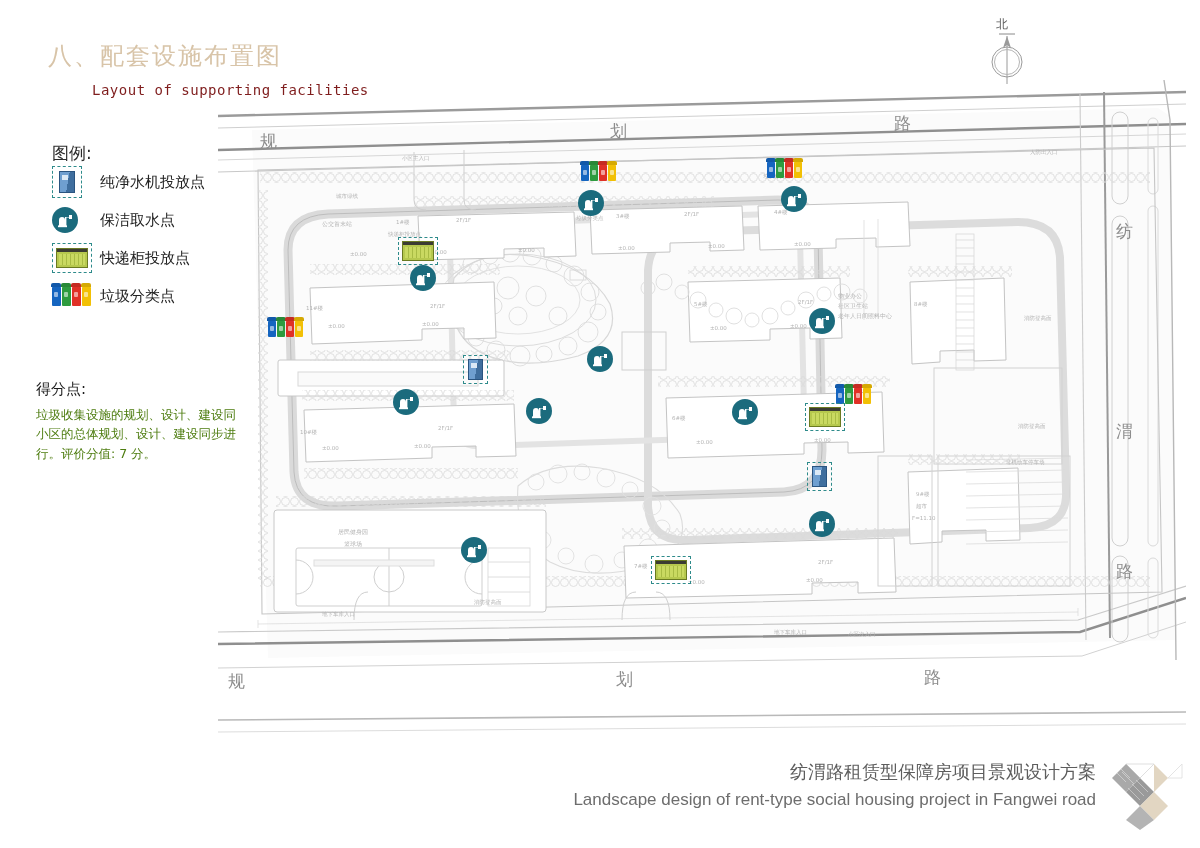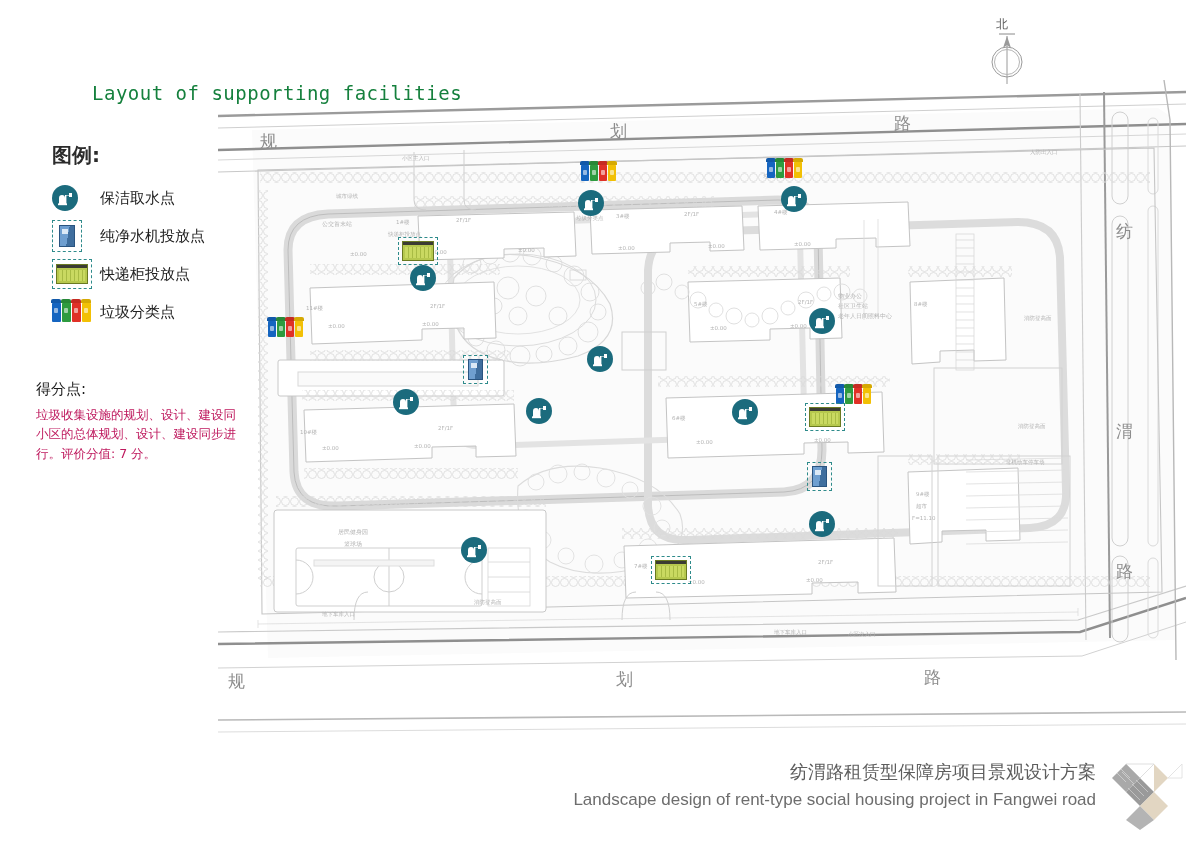--- a/index.html
+++ b/index.html
@@ -14,28 +14,28 @@
 
   
   #title-cn{
     position:absolute;left:48px;top:40px;
     font-size:24px;letter-spacing:2px;
     color:#d8c4a8;font-family:"DejaVu Sans",sans-serif;
     white-space:nowrap;
   }
   #title-en{
     position:absolute;left:92px;top:82px;
-    font-size:19px;letter-spacing:.5px;color:#15803d;
+    font-size:14px;letter-spacing:.5px;color:#7f1d1d;
     font-family:"DejaVu Sans Mono","Liberation Mono",monospace;
     white-space:nowrap;
   }
 
   
   #legend{position:absolute;left:52px;top:142px;width:240px;}
-  #legend-title{font-size:20px;color:#2b2b2b;font-family:"DejaVu Sans",sans-serif;margin-bottom:12px;font-weight:bold;}
+  #legend-title{font-size:17px;color:#2b2b2b;font-family:"DejaVu Sans",sans-serif;margin-bottom:0;}
   .legend-row{display:flex;align-items:center;height:34px;margin-bottom:4px;}
   .legend-ico{width:40px;height:32px;display:flex;align-items:center;justify-content:flex-start;flex:0 0 40px;}
   .legend-lbl{font-size:15px;color:#222;font-family:"DejaVu Sans",sans-serif;margin-left:8px;white-space:nowrap;}
 
   
   .tap-badge{width:26px;height:26px;border-radius:50%;background:#1b6b7d;
     display:flex;align-items:center;justify-content:center;}
   .tap-badge svg{display:block;}
 
   
@@ -57,21 +57,21 @@
   .bins{display:flex;gap:1px;align-items:flex-end;}
   .bin{width:8px;height:17px;border-radius:2px 2px 1px 1px;position:relative;}
   .bin:before{content:"";position:absolute;left:-1px;top:-3px;width:10px;height:4px;
     border-radius:2px 2px 0 0;background:inherit;filter:brightness(.88);}
   .bin:after{content:"";position:absolute;left:2px;top:6px;width:4px;height:5px;
     background:rgba(255,255,255,.55);border-radius:1px;}
 
   
   #score{position:absolute;left:36px;top:380px;width:200px;}
   #score-title{font-size:15px;color:#1d1d1d;font-family:"DejaVu Sans",sans-serif;margin-bottom:6px;}
-  #score-body p{margin:0;font-size:12.5px;line-height:1.55;color:#be185d;
+  #score-body p{margin:0;font-size:12.5px;line-height:1.55;color:#4d7c0f;
     font-family:"DejaVu Sans",sans-serif;text-align:justify;}
 
   
   #map{
     position:absolute;left:218px;top:20px;width:968px;height:720px;
     overflow:hidden;
   }
   #map svg{display:block;}
 
   
@@ -88,44 +88,45 @@
 
   
   .road-lbl{position:absolute;font-family:"DejaVu Serif","DejaVu Sans",serif;
     color:#8d8d8d;font-size:17px;}
 </style>
 </head>
 <body>
 
 <div class="slide">
 
+  <div id="title-cn">八、配套设施布置图</div>
   <div id="title-en">Layout of supporting facilities</div>
 
   <div id="legend">
     <div id="legend-title">图例:</div>
+
+    <div class="legend-row">
+      <span class="legend-ico">
+        <span class="dash-box" style="width:24px;height:26px;">
+          <span class="purifier" style="width:14px;height:20px;"></span>
+        </span>
+      </span>
+      <span class="legend-lbl">纯净水机投放点</span>
+    </div>
 
     <div class="legend-row">
       <span class="legend-ico">
         <span class="tap-badge">
           <svg width="17" height="15" viewBox="0 0 17 15" aria-hidden="true">
             <path d="M2 13 L2 7 A3 3 0 0 1 8 7 L8 4 L12 4 L12 2 L15 2 L15 6 L12 6 L12 4.4 L9.4 4.4 L9.4 13 Z" fill="#ffffff"></path>
             <rect x="1" y="12.4" width="9" height="1.8" fill="#ffffff"></rect>
           </svg>
         </span>
       </span>
       <span class="legend-lbl">保洁取水点</span>
-    </div>
-
-    <div class="legend-row">
-      <span class="legend-ico">
-        <span class="dash-box" style="width:24px;height:26px;">
-          <span class="purifier" style="width:14px;height:20px;"></span>
-        </span>
-      </span>
-      <span class="legend-lbl">纯净水机投放点</span>
     </div>
 
     <div class="legend-row">
       <span class="legend-ico">
         <span class="dash-box" style="width:36px;height:24px;">
           <span class="locker" style="width:30px;height:18px;"></span>
         </span>
       </span>
       <span class="legend-lbl">快递柜投放点</span>
     </div>

